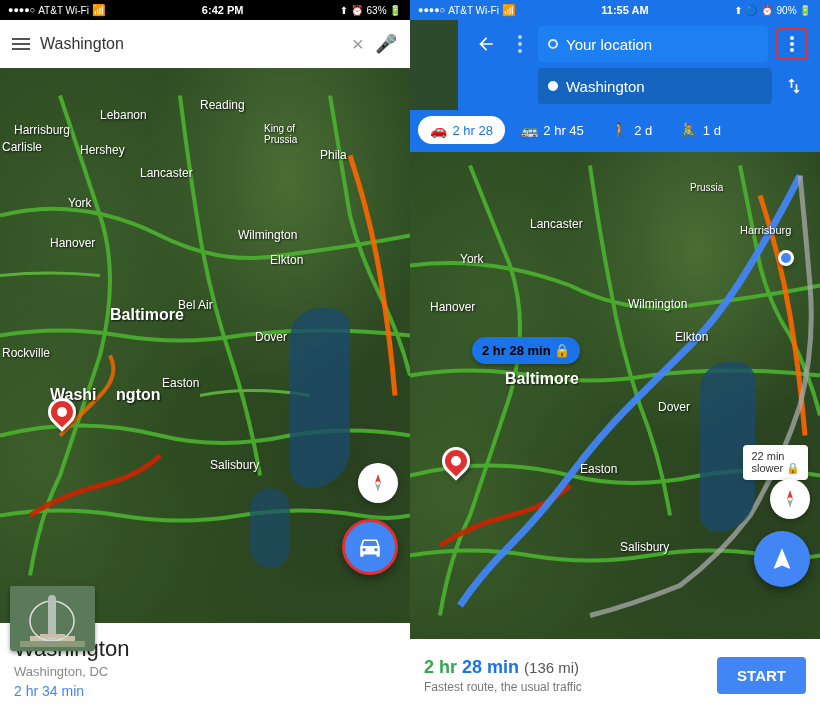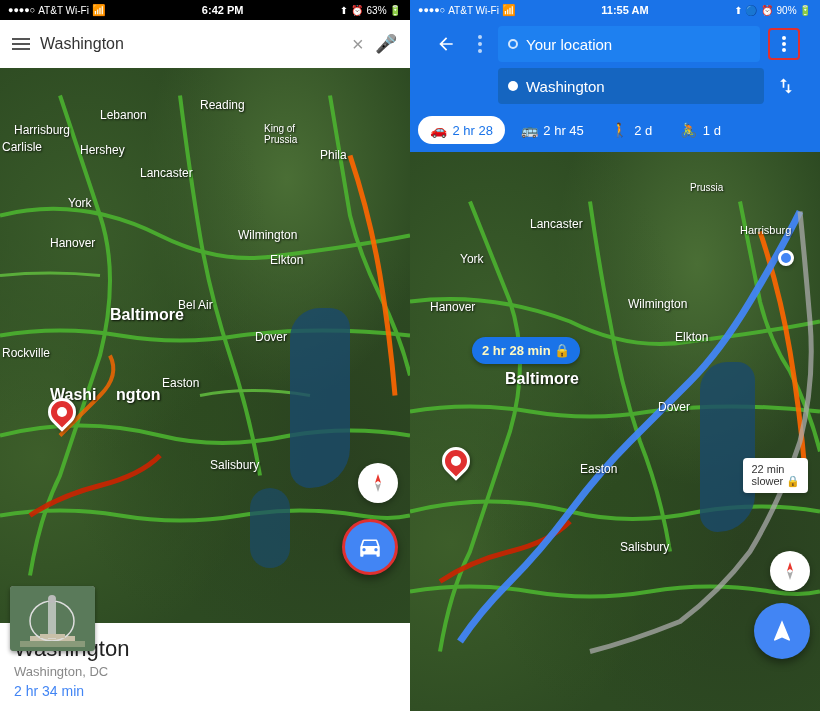--- a/index.html
+++ b/index.html
@@ -207,22 +207,23 @@
       font-size: 11px;
       color: #fff;
       flex-shrink: 0;
     }
     .status-bar-right .left-icons { display: flex; align-items: center; gap: 3px; }
     .status-bar-right .right-icons { display: flex; align-items: center; gap: 3px; }
 
     
     .nav-bar-right {
       background: #1a73e8;
-      padding: 6px 20px;
-      flex-shrink: 0;
+      padding: 6px 12px;
+      flex-shrink: 0;
+      margin-left: 48px;
     }
     .nav-row-1 {
       display: flex;
       align-items: center;
       gap: 8px;
       margin-bottom: 6px;
     }
     .nav-row-2 {
       display: flex;
       align-items: center;
@@ -347,21 +348,21 @@
         radial-gradient(ellipse at 10% 70%, #3d5e2a 0%, transparent 40%),
         radial-gradient(ellipse at 80% 70%, #2a4020 0%, transparent 40%),
         #2d4a22;
       position: relative;
     }
 
     
     .time-bubble {
       position: absolute;
       background: #1a73e8;
-      color: #fef9c3;
+      color: #000000;
       padding: 6px 10px;
       border-radius: 20px;
       font-size: 13px;
       font-weight: 600;
       white-space: nowrap;
       box-shadow: 0 2px 4px rgba(0,0,0,0.3);
     }
 
     
     .delay-bubble {
@@ -689,34 +690,43 @@
       <span class="city-label" style="left:210px;top:388px;">Salisbury</span>
 
       <div class="origin-dot-right" style="left:368px; top:98px;"></div>
 
       <div class="location-pin" style="left:32px; top:295px;"></div>
 
       <div class="time-bubble" style="left:62px; top:185px;">
         <span>2 hr 28 min 🔒</span>
       </div>
 
-      <div class="delay-bubble" style="right:12px; top:306px;">
+      <div class="delay-bubble" style="right:12px; top:293px;">
         <span>22 min<br>slower 🔒</span>
       </div>
 
       <div class="fab-right-compass">
         <svg width="24" height="24" viewBox="0 0 24 24">
           <polygon points="12,3 9,12 12,10 15,12" fill="#e8382e"></polygon>
           <polygon points="12,21 9,12 12,14 15,12" fill="#aaa"></polygon>
         </svg>
       </div>
 
       <div class="fab-right-nav">
         <svg width="26" height="26" viewBox="0 0 24 24" fill="white">
           <path d="M12 2L4.5 20.29l.71.71L12 18l6.79 3 .71-.71z"></path>
         </svg>
       </div>
 
     </div>
   </div>
 
+  <div class="bottom-info-right">
+    <div class="route-info">
+      <div class="route-time-big">
+        <span style="color:#34a853; font-weight:700;">2 hr </span><span style="color:#1a73e8; font-weight:700;">28 min</span> <span style="color:#555; font-weight:400; font-size:15px;">(136 mi)</span>
+      </div>
+      <div class="route-miles">Fastest route, the usual traffic</div>
+    </div>
+    <button class="start-btn">START</button>
+  </div>
 
 </div>
 
 </body></html>

